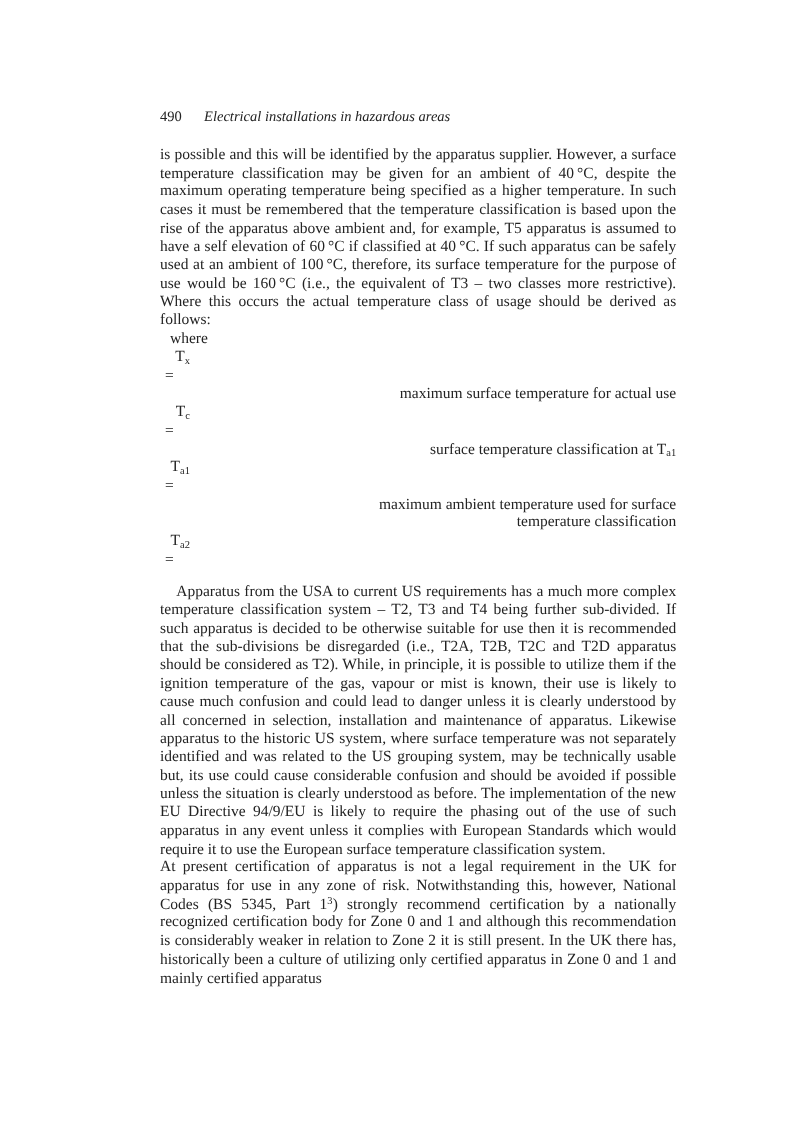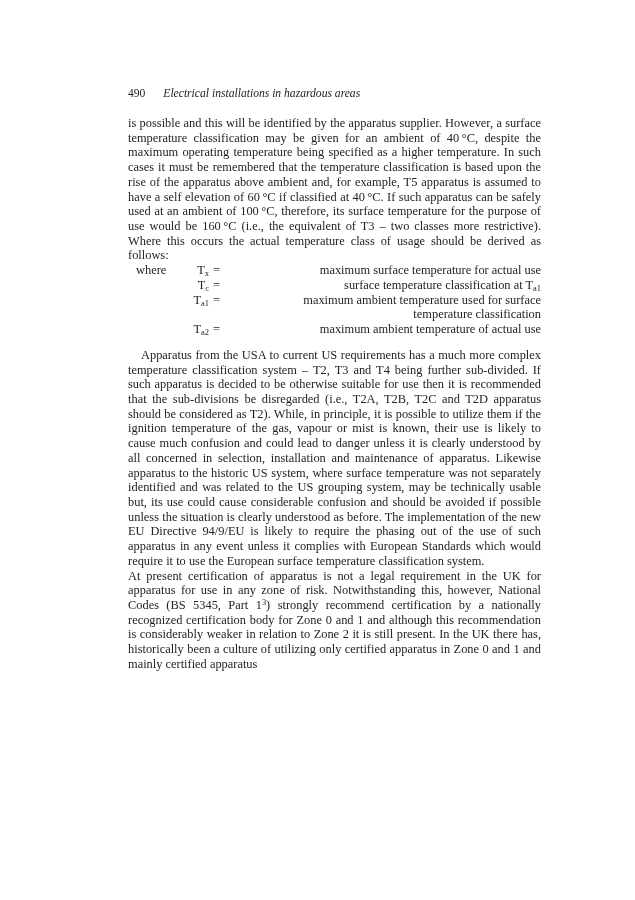--- a/index.html
+++ b/index.html
@@ -57,21 +57,21 @@
     vertical-align: 0.45em;
   }
   .equation {
     text-align: center;
     margin: 7px 0 8px 0;
   }
   .equation .op { margin: 0 5px; }
   .where-block {
     margin: 0 0 11px 0;
   }
-  .where-row { display: flex; }
+  .where-row { display: flex; flex-direction: column; }
   .w-label {
     margin-left: 8px;
     width: 49px;
     flex: 0 0 auto;
   }
   .w-term {
     width: 24px;
     flex: 0 0 auto;
     text-align: right;
   }
@@ -130,21 +130,20 @@
         <span class="w-term"><span>T</span><sub>a1</sub></span>
         <span class="w-eq">=</span>
         <span class="w-def pre-line">maximum ambient temperature used for surface
 temperature classification</span>
       </div>
 
       <div class="where-row">
         <span class="w-label"></span>
         <span class="w-term"><span>T</span><sub>a2</sub></span>
         <span class="w-eq">=</span>
-        <span class="w-def">maximum ambient temperature of actual use</span>
       </div>
 
     </div>
 
 
     <p class="para indent">Apparatus from the USA to current US requirements has a much more complex temperature classification system – T2, T3 and T4 being further sub-divided. If such apparatus is decided to be otherwise suitable for use then it is recommended that the sub-divisions be disregarded (i.e., T2A, T2B, T2C and T2D apparatus should be considered as T2). While, in principle, it is possible to utilize them if the ignition temperature of the gas, vapour or mist is known, their use is likely to cause much confusion and could lead to danger unless it is clearly understood by all concerned in selection, installation and maintenance of apparatus. Likewise apparatus to the historic US system, where surface temperature was not separately identified and was related to the US grouping system, may be technically usable but, its use could cause considerable confusion and should be avoided if possible unless the situation is clearly understood as before. The implementation of the new EU Directive 94/9/EU is likely to require the phasing out of the use of such apparatus in any event unless it complies with European Standards which would require it to use the European surface temperature classification system.</p>
 
 
     <p class="para"><span>At present certification of apparatus is not a legal requirement in the UK for apparatus for use in any zone of risk. Notwithstanding this, however, National Codes (BS 5345, Part 1</span><sup>3</sup><span>) strongly recommend certification by a nationally recognized certification body for Zone 0 and 1 and although this recommendation is considerably weaker in relation to Zone 2 it is still present. In the UK there has, historically been a culture of utilizing only certified apparatus in Zone 0 and 1 and mainly certified apparatus</span></p>
 

